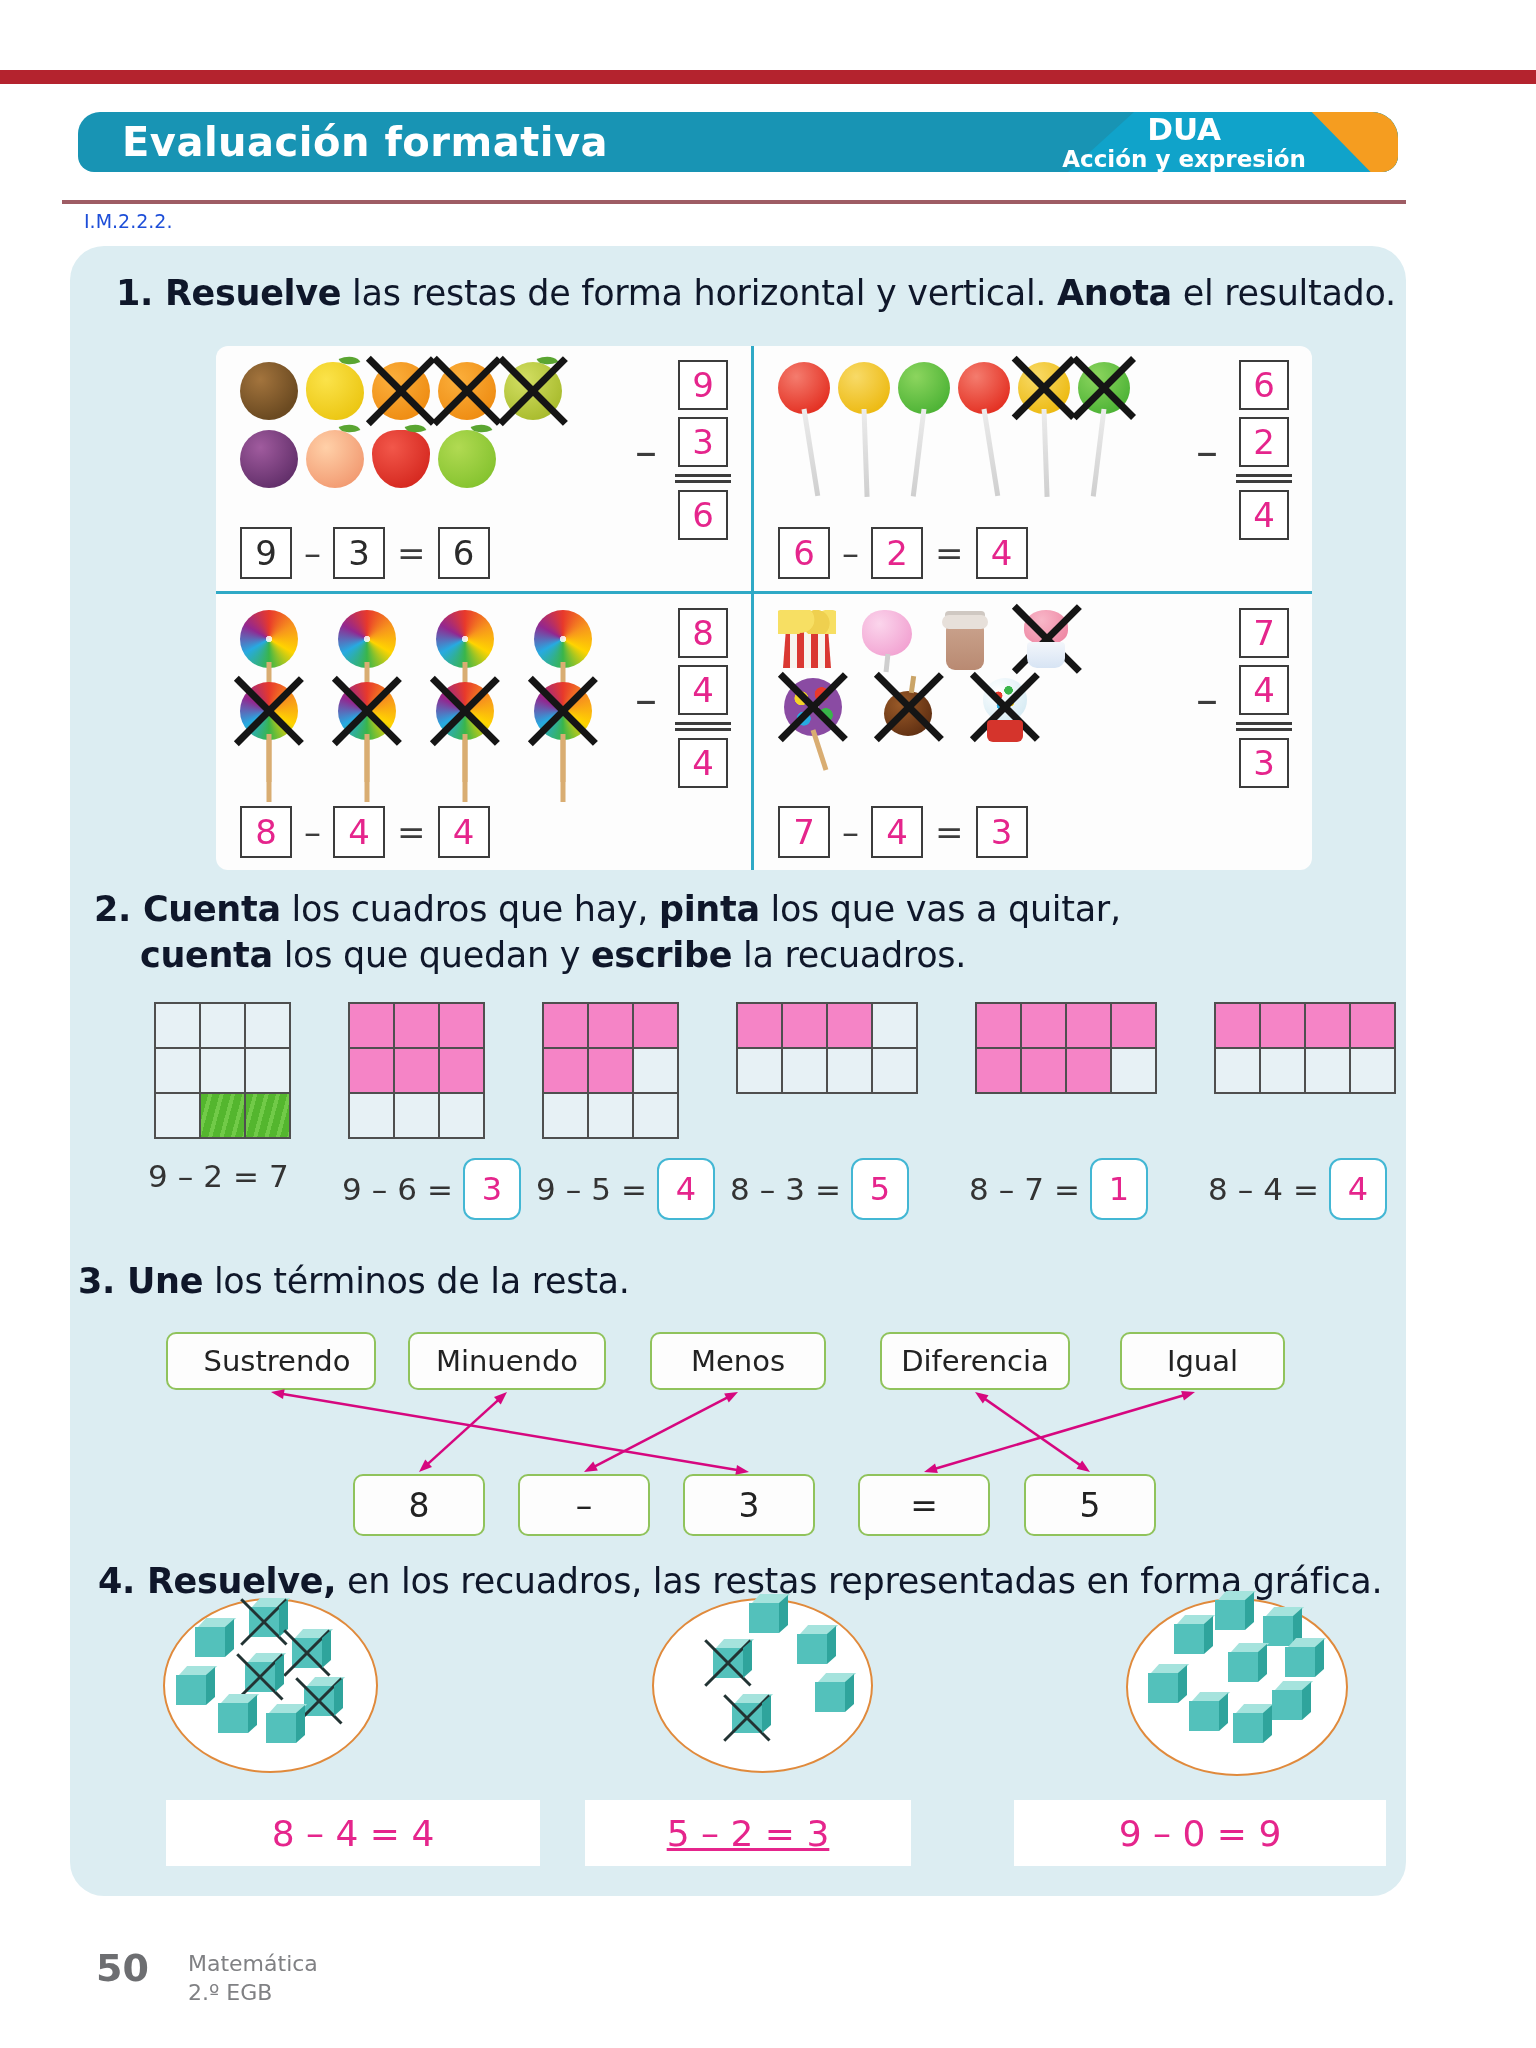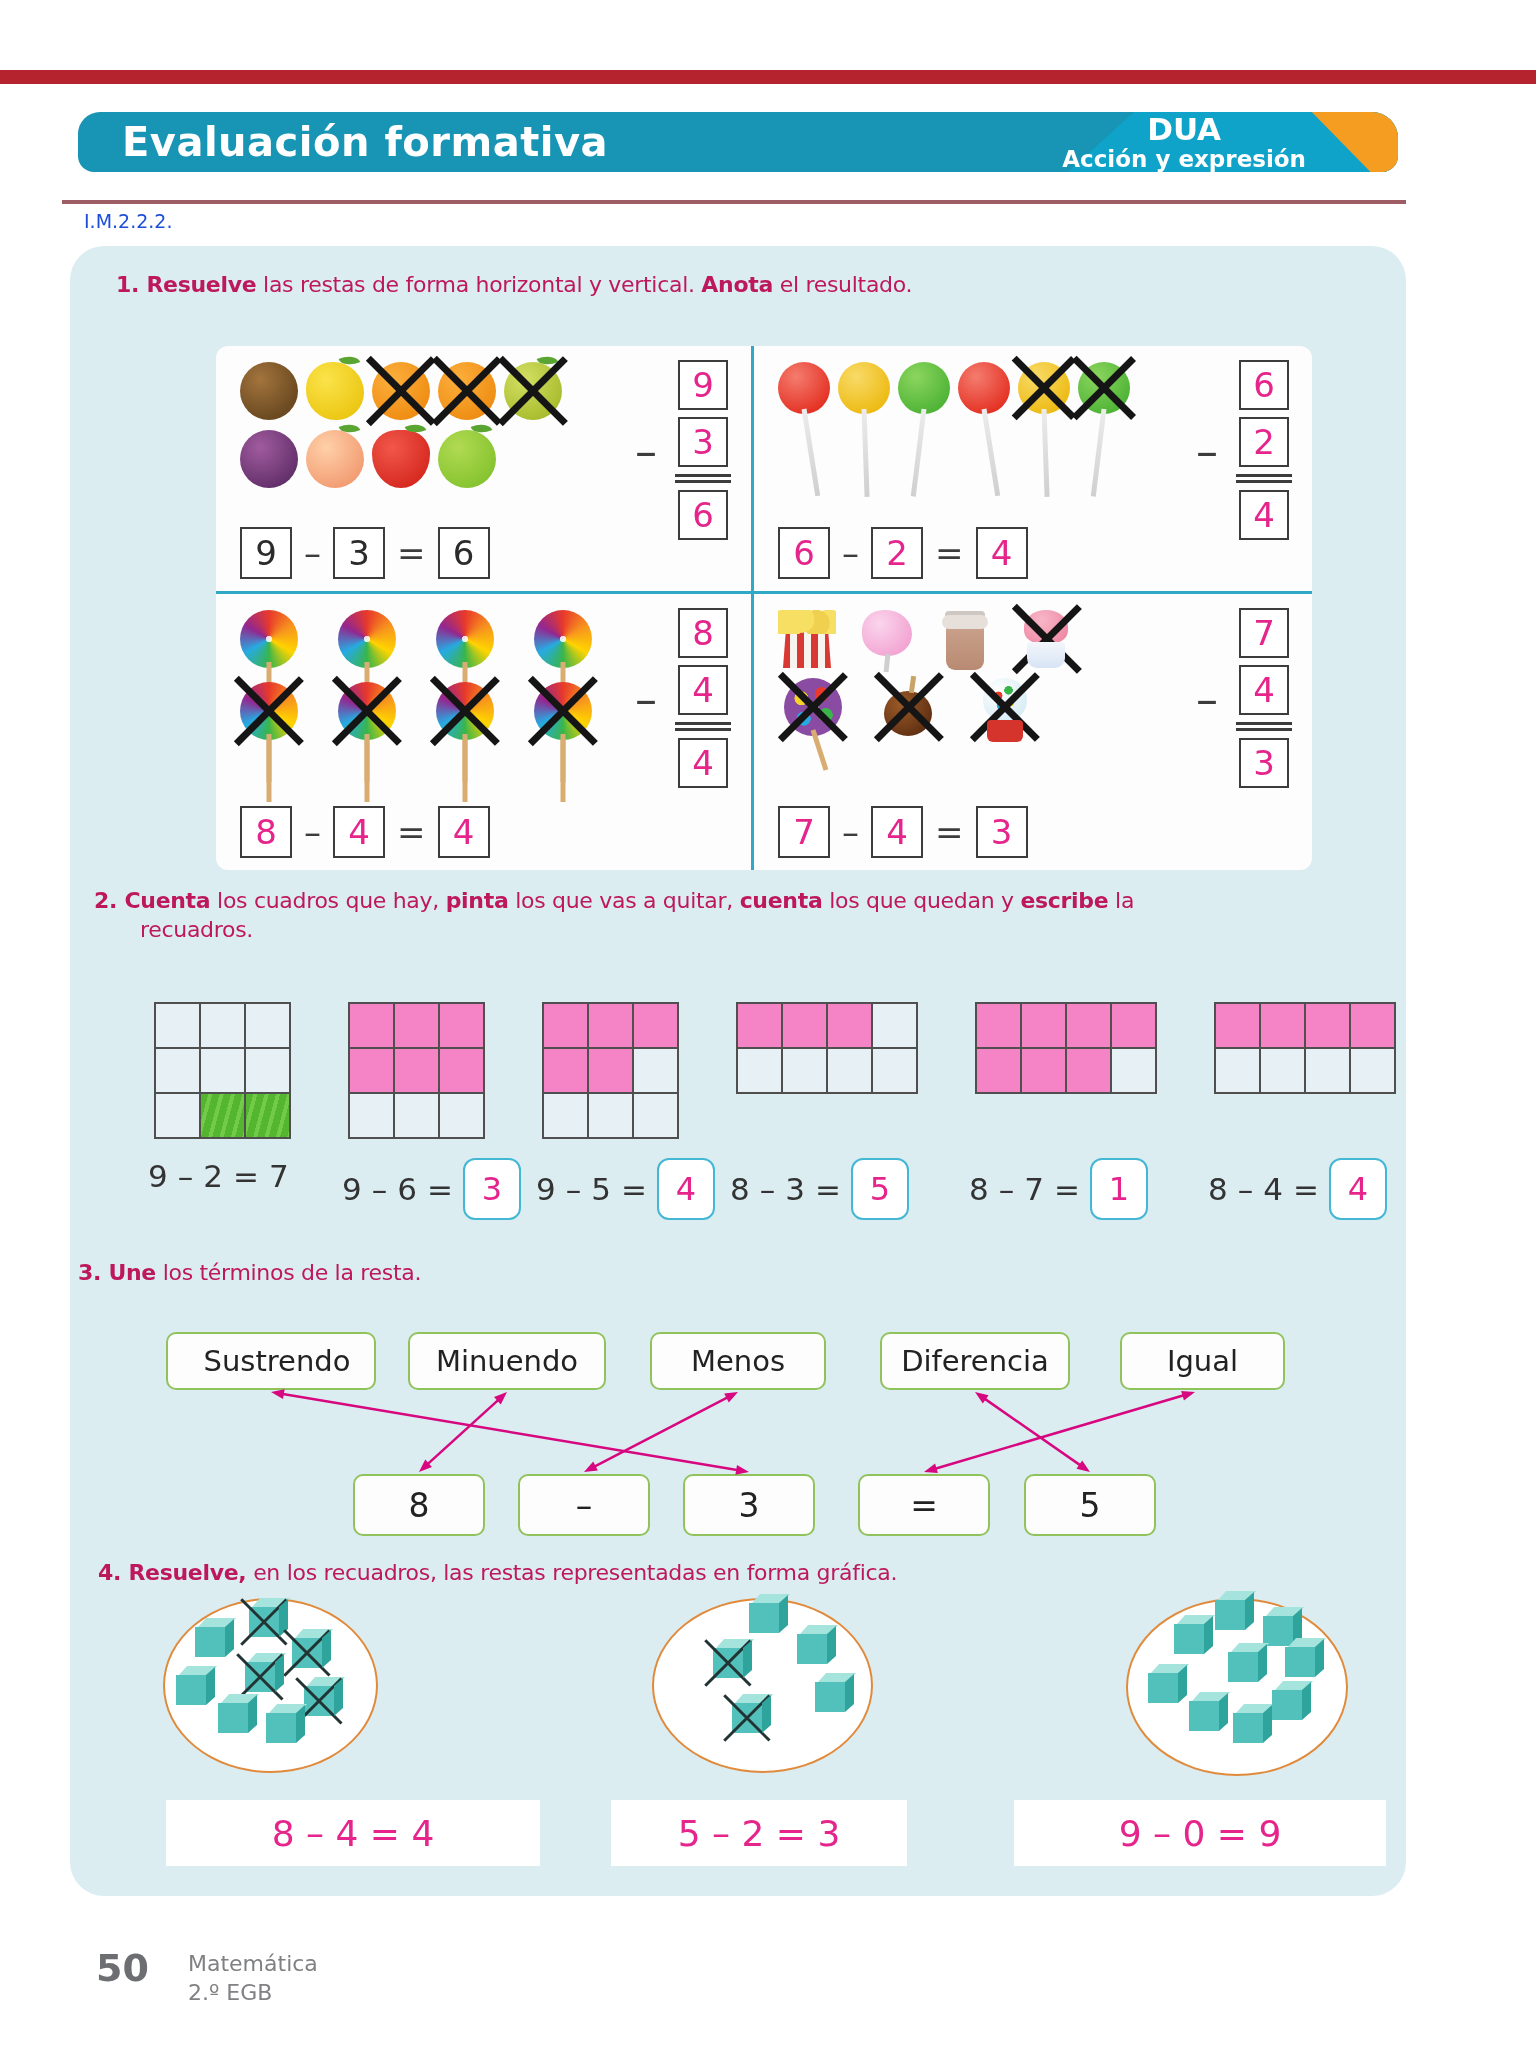--- a/index.html
+++ b/index.html
@@ -21,21 +21,21 @@
     clip-path:polygon(100% 0,100% 100%,2% 0);}
   .header-title{position:absolute;left:44px;top:50%;transform:translateY(-50%);
     color:#fff;font-size:40px;font-weight:bold;letter-spacing:.5px;}
   .dua-wrap{position:absolute;right:92px;top:50%;transform:translateY(-50%);text-align:center;color:#fff;}
   .dua-main{font-size:31px;font-weight:bold;line-height:1.05;}
   .dua-sub{font-size:23px;font-weight:bold;}
   .header-underline{position:absolute;left:62px;top:200px;width:1344px;height:4px;background:#7d2630;opacity:.75;}
   .im-code{position:absolute;left:84px;top:210px;font-size:19px;color:#1d4ed8;}
   
   .main{position:absolute;left:70px;top:246px;width:1336px;height:1650px;background:var(--bluebg);border-radius:34px;}
-  .ex-title{position:absolute;font-size:22px;letter-spacing:-.3px;color:#be185d;line-height:1.32;}
+  .ex-title{position:absolute;font-size:35px;letter-spacing:-.3px;color:#0f172a;line-height:1.32;}
   .ex-title .b{font-weight:bold;}
   #ex1-title{left:46px;top:24px;}
   #ex2-title{left:24px;top:640px;width:1130px;padding-left:46px;text-indent:-46px;}
   #ex3-title{left:8px;top:1012px;}
   #ex4-title{left:28px;top:1312px;}
   
   .panel1{position:absolute;left:146px;top:100px;width:1096px;height:524px;background:#fdfdfd;border-radius:12px;
     display:grid;grid-template-columns:538px 1fr;grid-template-rows:248px 1fr;}
   .quad{position:relative;}
   .q-br{border-right:3px solid #2fa9c6;}
@@ -531,21 +531,21 @@
           <div class="cube" style="left: 44%; top: 2%;"></div>
           <div class="cube" style="left: 66%; top: 20%;"></div>
           <div class="cube" style="left: 27%; top: 28%;">
             <div class="cubex"></div>
           </div>
           <div class="cube" style="left: 74%; top: 48%;"></div>
           <div class="cube" style="left: 36%; top: 60%;">
             <div class="cubex"></div>
           </div>
         </div>
-        <div class="eqbar" style="left: 541px; top: 1554px; width: 296px; height: 66px;">5 – 2 = 3</div>
+        <div class="eqbar" style="left: 515px; top: 1554px; width: 326px; height: 66px; text-decoration: underline;">5 – 2 = 3</div>
         <div class="oval" style="left: 1056px; top: 1352px; width: 222px; height: 178px;">
           <div class="cube" style="left: 40%; top: 0%;"></div>
           <div class="cube" style="left: 62%; top: 9%;"></div>
           <div class="cube" style="left: 21%; top: 14%;"></div>
           <div class="cube" style="left: 46%; top: 30%;"></div>
           <div class="cube" style="left: 72%; top: 27%;"></div>
           <div class="cube" style="left: 9%; top: 42%;"></div>
           <div class="cube" style="left: 28%; top: 58%;"></div>
           <div class="cube" style="left: 48%; top: 65%;"></div>
           <div class="cube" style="left: 66%; top: 52%;"></div>

